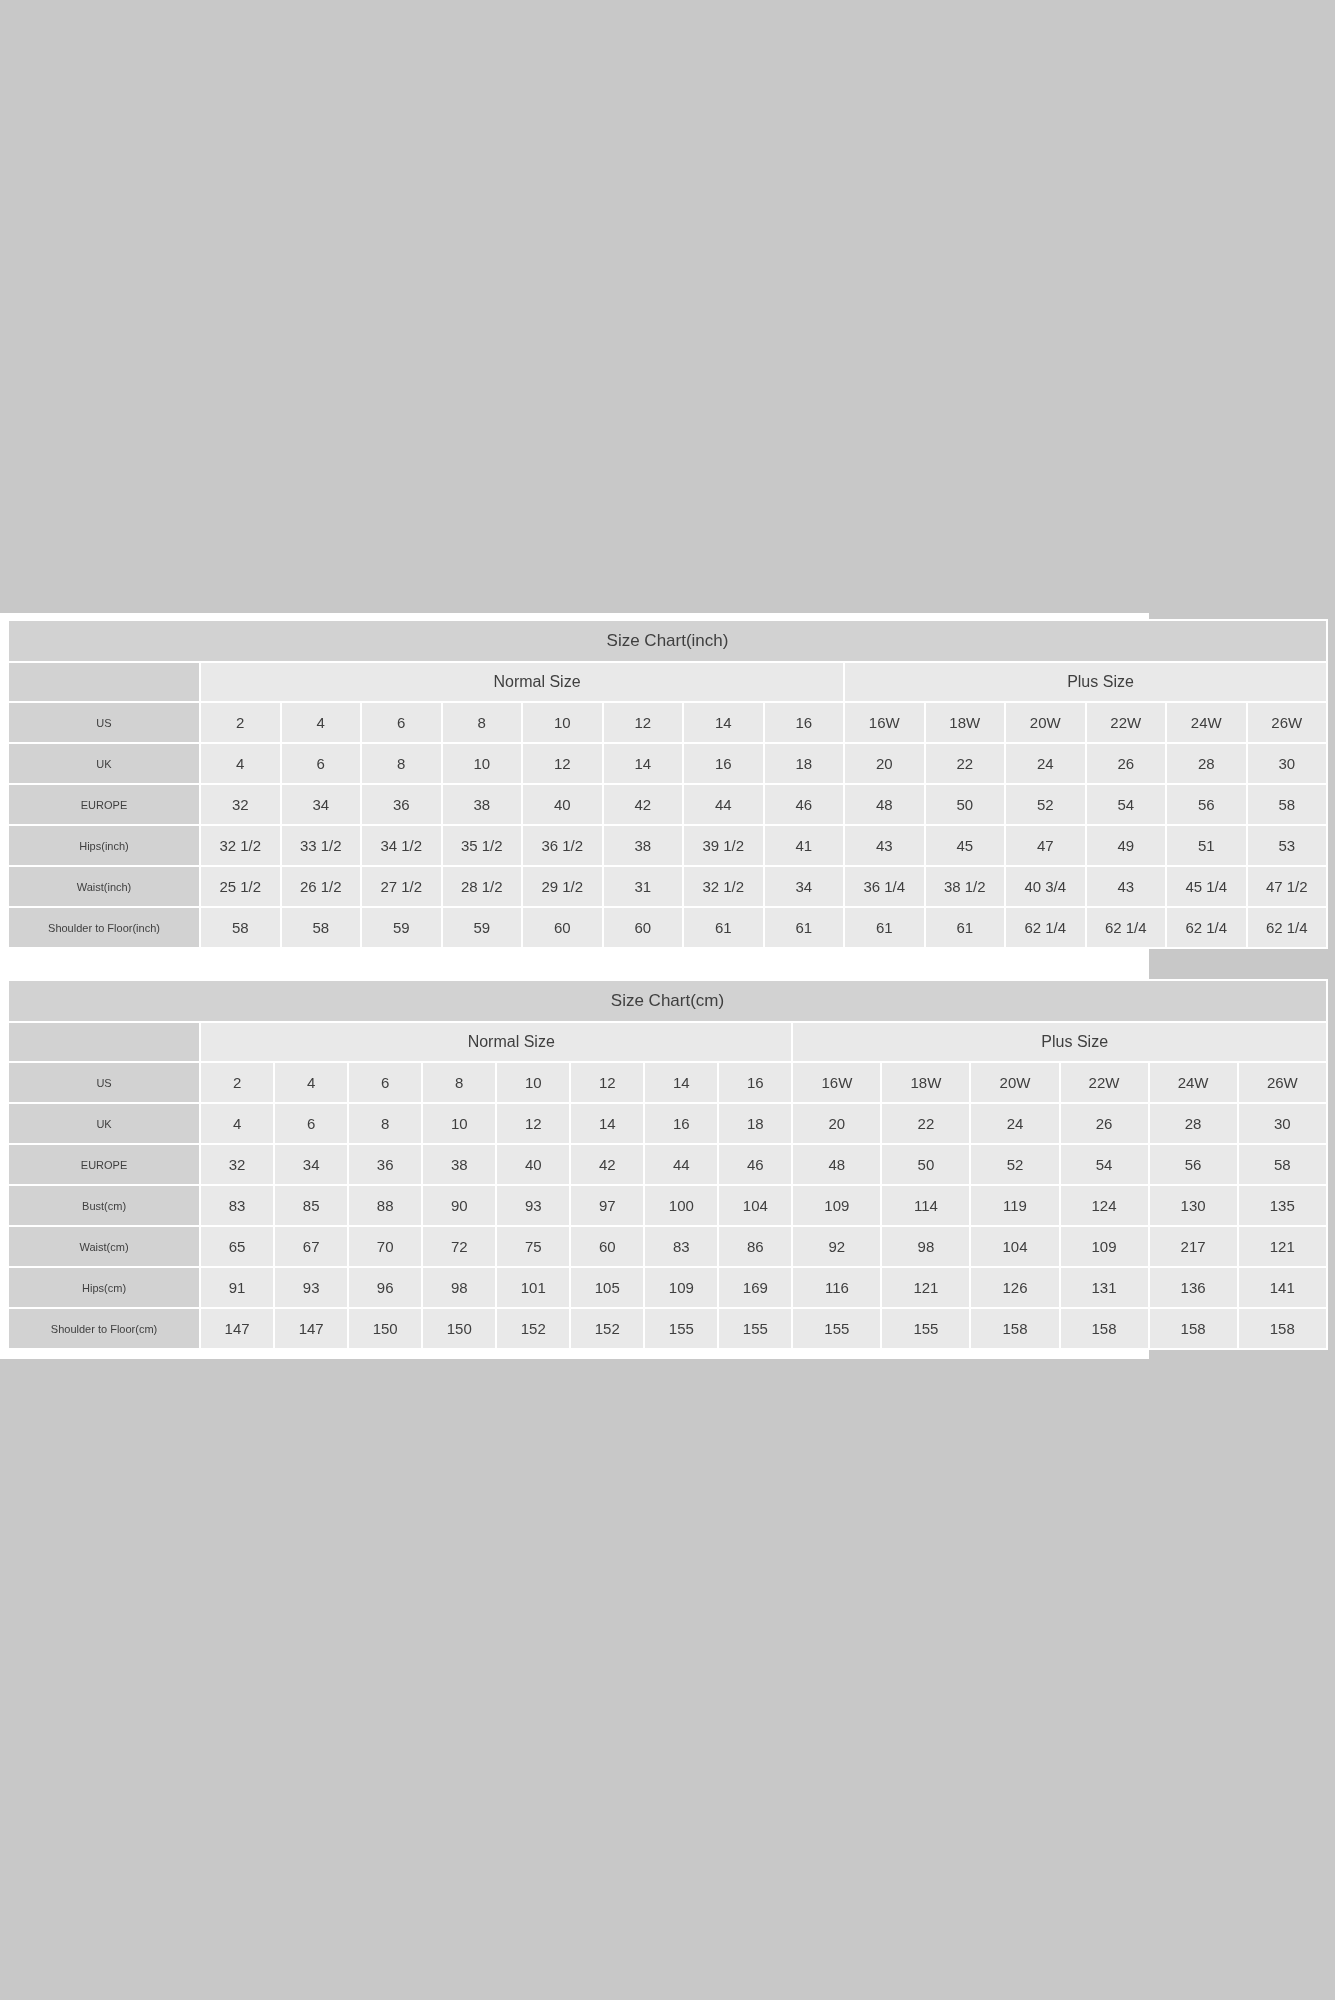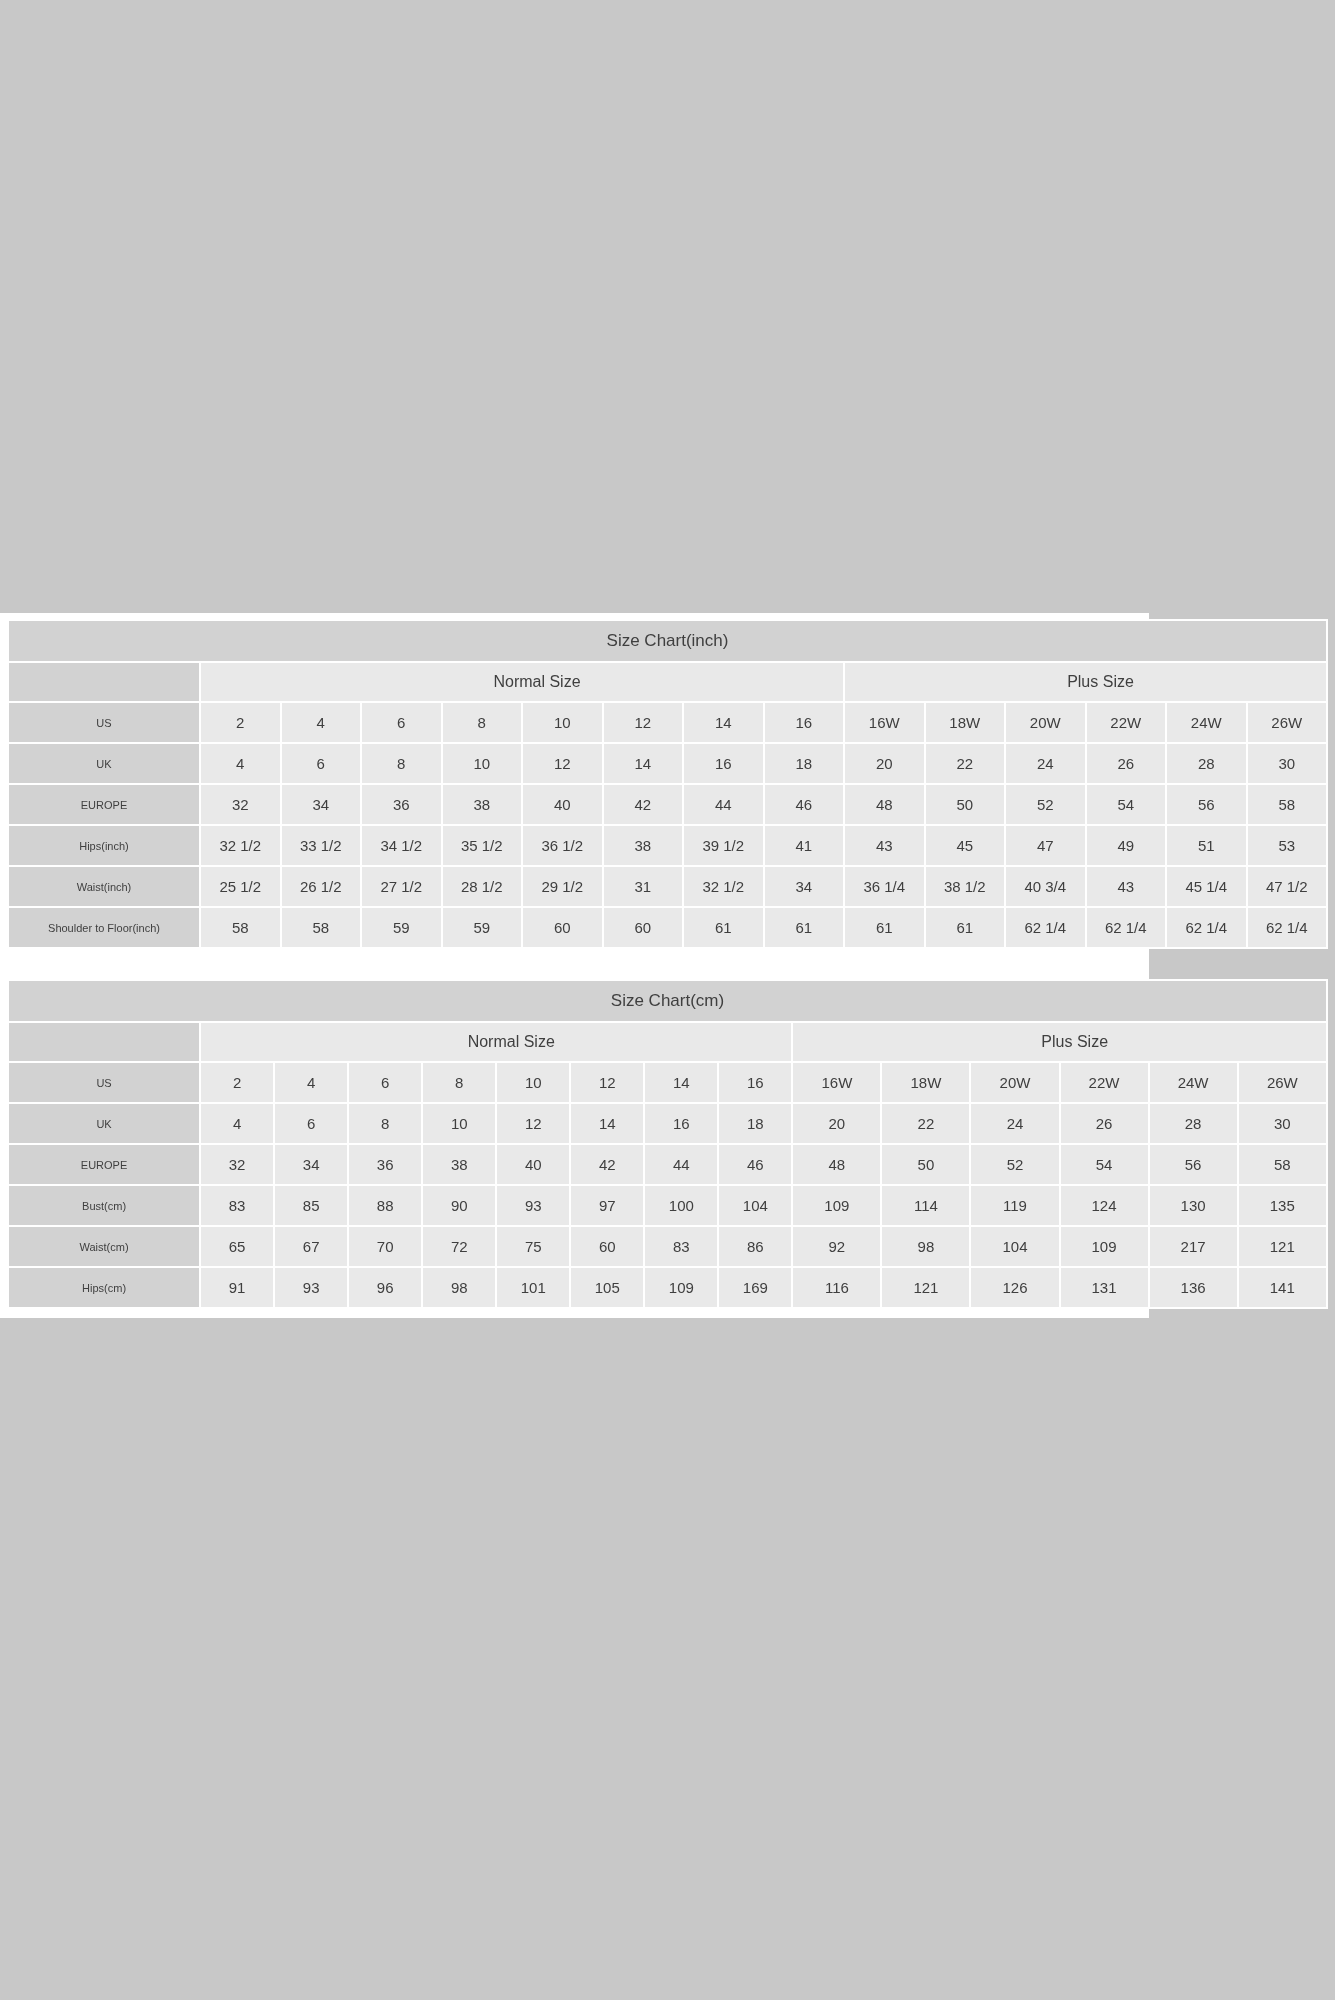--- a/index.html
+++ b/index.html
@@ -311,15 +311,32 @@
           <td class="data-cell">105</td>
           <td class="data-cell">109</td>
           <td class="data-cell">169</td>
           <td class="data-cell">116</td>
           <td class="data-cell">121</td>
           <td class="data-cell">126</td>
           <td class="data-cell">131</td>
           <td class="data-cell">136</td>
           <td class="data-cell">141</td>
         </tr>
+        <tr>
+          <td class="label-cell">Shoulder to Floor(cm)</td>
+          <td class="data-cell">147</td>
+          <td class="data-cell">147</td>
+          <td class="data-cell">150</td>
+          <td class="data-cell">150</td>
+          <td class="data-cell">152</td>
+          <td class="data-cell">152</td>
+          <td class="data-cell">155</td>
+          <td class="data-cell">155</td>
+          <td class="data-cell">155</td>
+          <td class="data-cell">155</td>
+          <td class="data-cell">158</td>
+          <td class="data-cell">158</td>
+          <td class="data-cell">158</td>
+          <td class="data-cell">158</td>
+        </tr>
       </tbody>
     </table>
 </div>
 
 </body></html>

